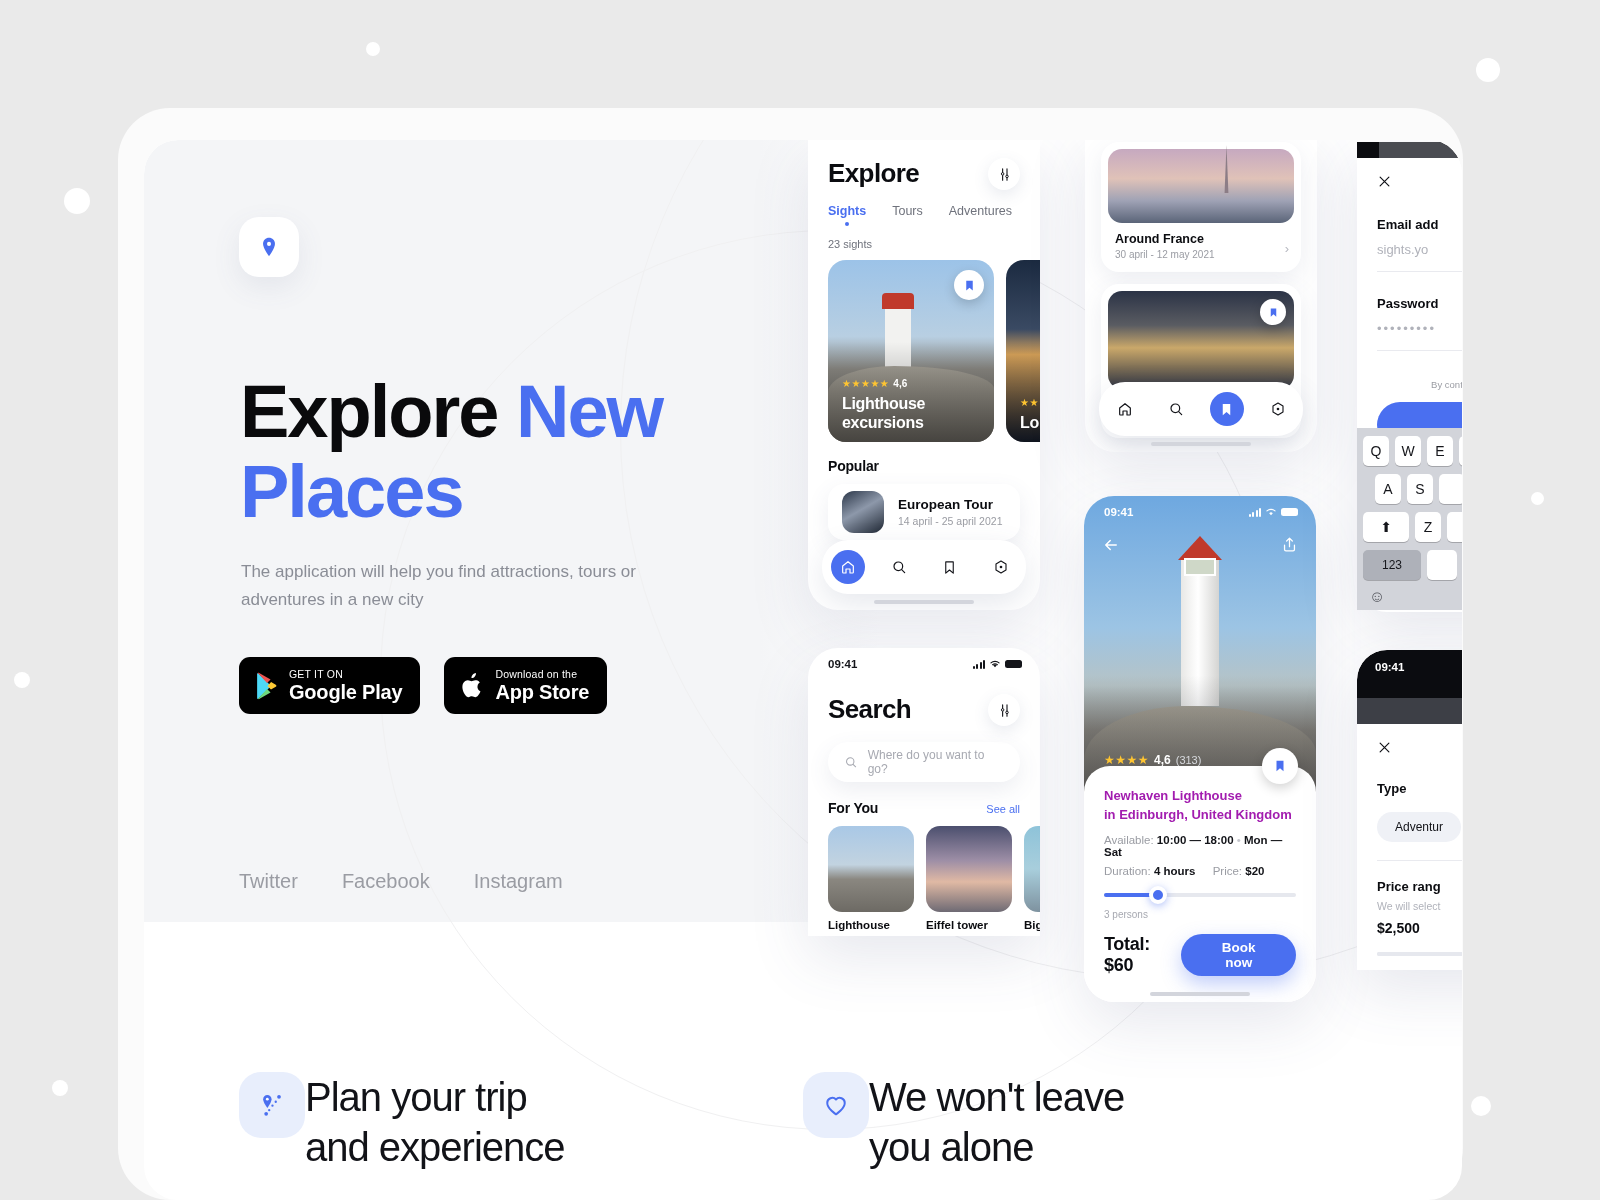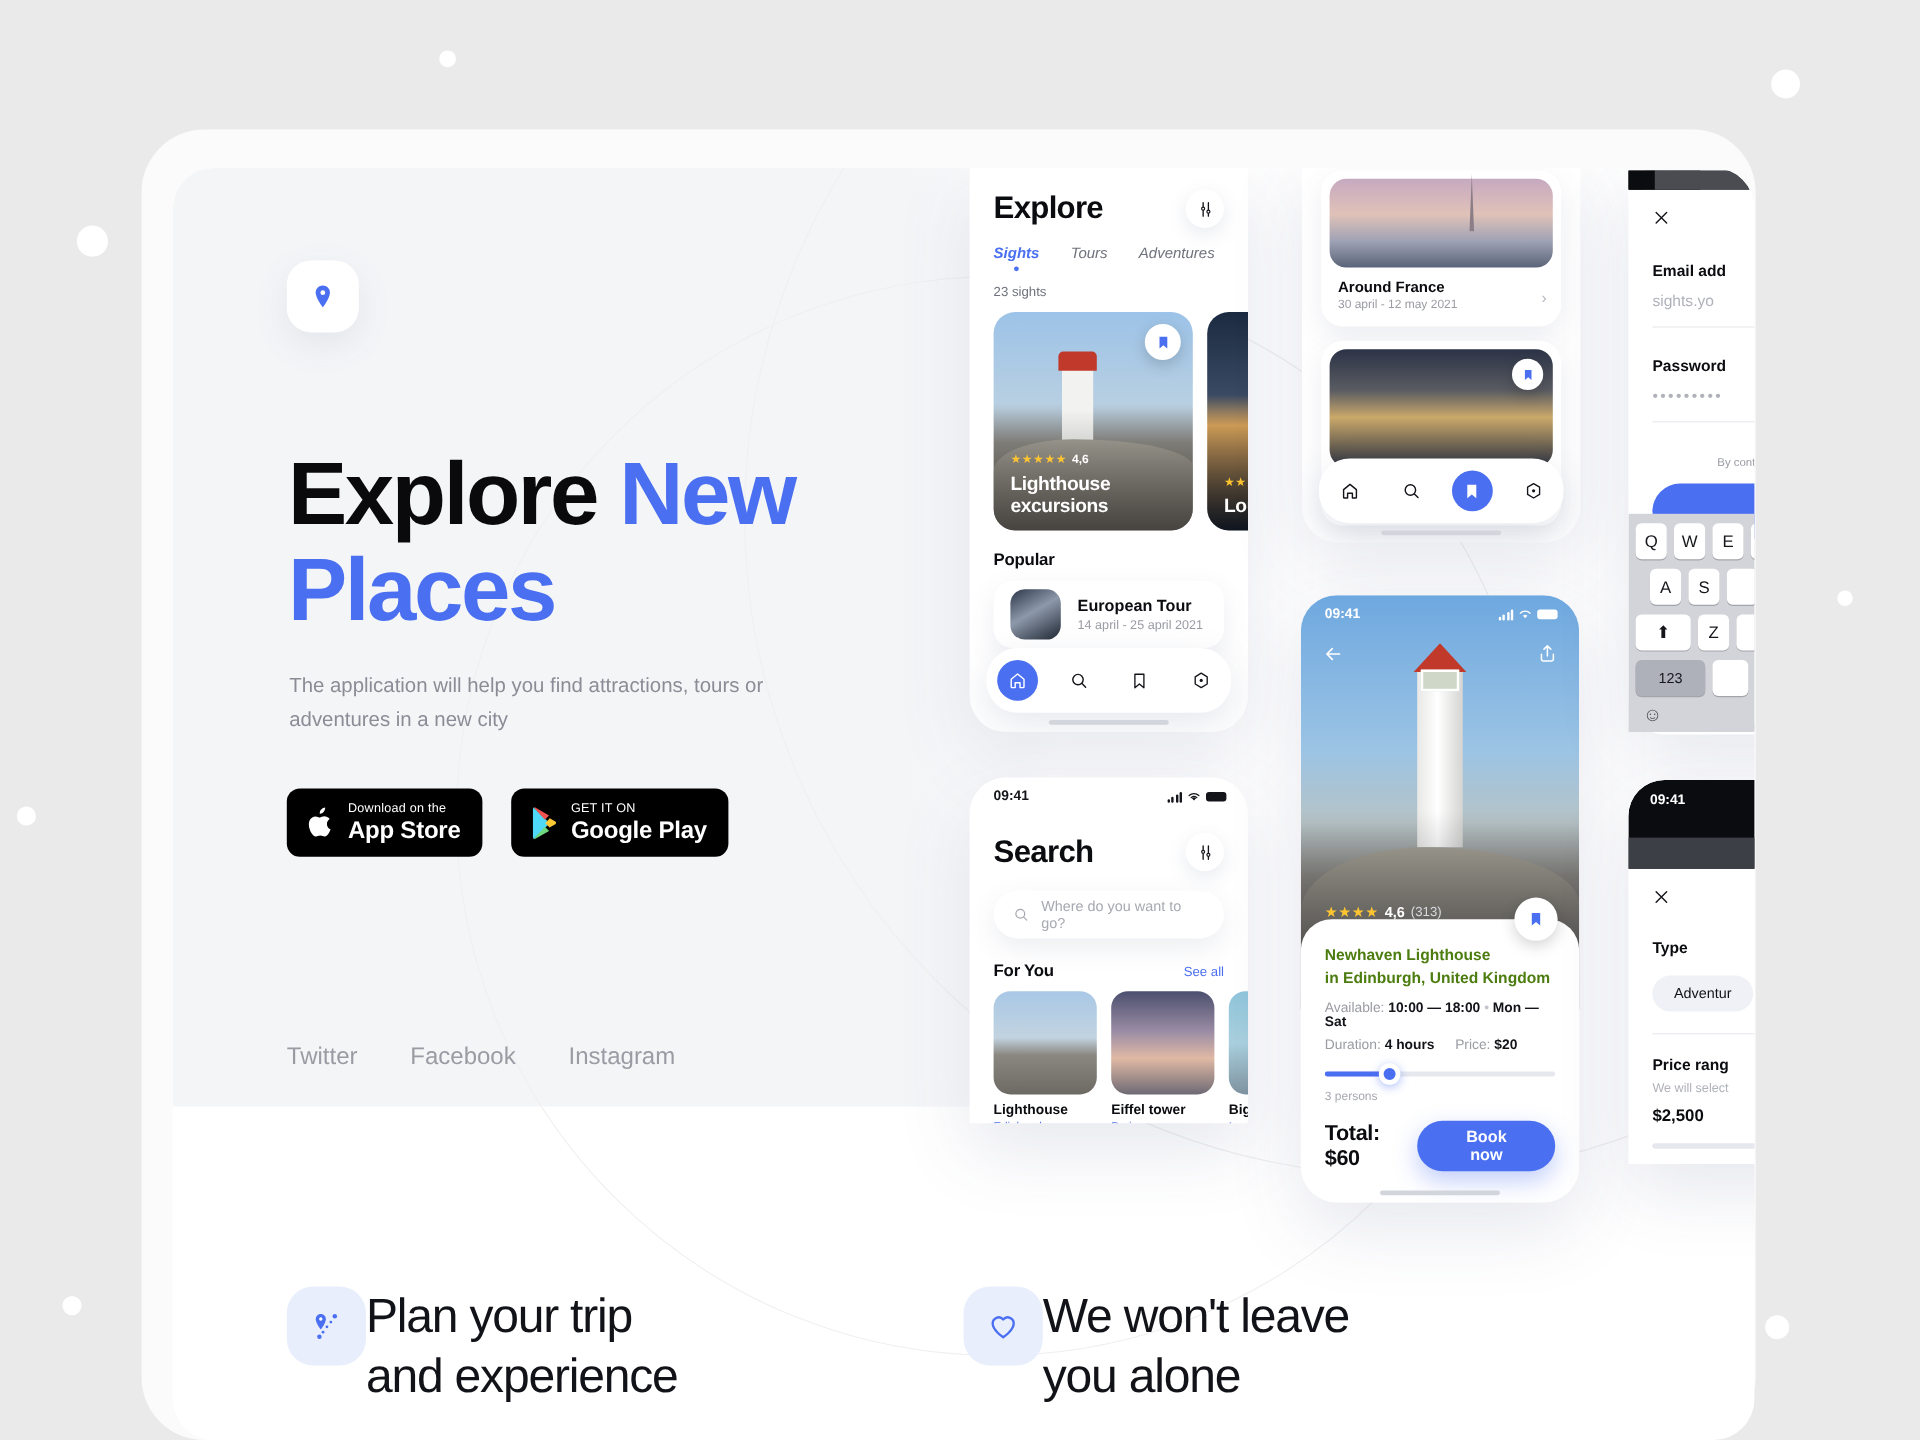--- a/index.html
+++ b/index.html
@@ -95,21 +95,21 @@
   .sb-bars { display: flex; align-items: flex-end; gap: 1.5px; height: 9px; }
   .sb-bars i { width: 2px; background: #14151a; border-radius: 1px; display: block; }
   .sb-batt { width: 17px; height: 8.5px; background: #14151a; border-radius: 2.5px; }
 
   .ph-title { font-size: 26px; font-weight: 700; letter-spacing: -.6px; color: #0b0c10; }
   .round-btn {
     width: 32px; height: 32px; border-radius: 50%; background: #fff;
     box-shadow: 0 5px 16px rgba(80,90,130,.13);
     display: flex; align-items: center; justify-content: center; cursor: pointer;
   }
-  .tabs { display: flex; gap: 26px; margin-top: 14px; font-style: italic; }
+  .tabs { display: flex; gap: 26px; margin-top: 14px; }
   .tab { font-size: 12.5px; color: #6f727c; position: relative; cursor: pointer; }
   .tab.active { color: #4a6ff0; font-weight: 600; }
   .tab.active::after {
     content:""; position:absolute; left: 50%; transform: translateX(-50%);
     bottom: -8px; width: 4px; height: 4px; border-radius: 50%; background: #4a6ff0;
   }
   .count { font-size: 11px; color: #6f727c; margin-top: 20px; }
 
   .sight-row { display: flex; gap: 12px; margin-top: 10px; }
   .sight-card {
@@ -172,21 +172,21 @@
   
   .detail-hero { height: 345px; position: relative; }
   .detail-shade { position:absolute; inset:0; background:linear-gradient(to top, rgba(10,12,20,.55) 0%, rgba(0,0,0,0) 48%); }
   .det-top { position: absolute; top: 40px; left: 18px; right: 18px; display:flex; justify-content:space-between; }
   .det-meta { position: absolute; left: 20px; bottom: 18px; right: 18px; }
   .det-name { color:#fff; font-size: 22px; font-weight: 700; line-height: 25px; letter-spacing: -.5px; margin-top: 6px; }
   .det-sheet {
     position: absolute; left: 0; right: 0; bottom: 0; background:#fff;
     border-radius: 26px 26px 0 0; padding: 20px 20px 26px 20px;
   }
-  .det-place { font-size: 13px; font-weight: 600; line-height: 19px; color:#4d7c0f; }
+  .det-place { font-size: 13px; font-weight: 600; line-height: 19px; color:#a21caf; }
   .det-line { font-size: 11.5px; color:#9a9ca3; margin-top: 10px; }
   .det-line b { color:#121318; font-weight: 700; }
   .slider { position: relative; height: 4px; background: #e6e8ee; border-radius: 2px; margin-top: 16px; }
   .slider .fill { position:absolute; left:0; top:0; height: 4px; width: 28%; background:#4a6ff0; border-radius: 2px; }
   .slider .knob {
     position:absolute; left: 28%; top: 50%; transform: translate(-50%,-50%);
     width: 18px; height: 18px; border-radius: 50%; background:#4a6ff0;
     border: 4px solid #fff; box-shadow: 0 2px 8px rgba(74,111,240,.45); cursor: grab;
   }
   .slider-cap { font-size: 10px; color:#a7a9b1; margin-top: 12px; }
@@ -257,39 +257,39 @@
           <circle cx="12" cy="8.6" r="2.2" fill="#fff"></circle>
         </svg>
       </div>
 
       <h1 class="h1"><span>Explore </span><span class="accent">New</span><br><span class="accent">Places</span></h1>
 
       <p class="sub">The application will help you find attractions, tours or adventures in a new city</p>
 
       <div class="stores">
         <div class="store-btn">
-          <svg width="26" height="30" viewBox="0 0 24 28">
-            <path d="M17.1 14.6c0-2.6 2.1-3.8 2.2-3.9-1.2-1.8-3.1-2-3.8-2-1.6-.2-3.1.9-3.9.9-.8 0-2.1-.9-3.4-.9-1.8 0-3.4 1-4.3 2.6-1.8 3.2-.5 7.9 1.3 10.5.9 1.3 1.9 2.7 3.3 2.6 1.3-.1 1.8-.8 3.4-.8 1.6 0 2 .8 3.4.8 1.4 0 2.3-1.3 3.2-2.6 1-1.5 1.4-2.9 1.4-3-.1 0-2.8-1.1-2.8-4.2z" fill="#fff"></path>
-            <path d="M14.6 5.1c.7-.9 1.2-2.1 1.1-3.3-1 0-2.3.7-3.1 1.6-.7.8-1.2 2-1.1 3.2 1.2.1 2.4-.6 3.1-1.5z" fill="#fff"></path>
-          </svg>
-          <span class="st-txt">
-            <span class="st-small">Download on the</span>
-            <span class="st-big">App Store</span>
-          </span>
-        </div>
-        <div class="store-btn">
           <svg width="25" height="28" viewBox="0 0 24 26">
             <path d="M3 1.6v22.8c0 .5.3.9.7 1.1L16.4 13 3.7.5c-.4.2-.7.6-.7 1.1z" fill="#4dd9f7"></path>
             <path d="M3.7 25.5c.3.2.8.2 1.2 0l11-6.3-3.4-3.4-8.8 9.7z" fill="#6fd97f"></path>
             <path d="M20.9 11.7l-4.5-2.6L12.9 13l3.4 3.4 4.6-2.6c.8-.5.8-1.6 0-2.1z" fill="#fcc934"></path>
             <path d="M4.9.5c-.4-.2-.9-.2-1.2 0l8.8 9.7 3.4-3.4L4.9.5z" fill="#ef5350"></path>
           </svg>
           <span class="st-txt">
             <span class="st-small gp-small">GET IT ON</span>
             <span class="st-big">Google Play</span>
+          </span>
+        </div>
+        <div class="store-btn">
+          <svg width="26" height="30" viewBox="0 0 24 28">
+            <path d="M17.1 14.6c0-2.6 2.1-3.8 2.2-3.9-1.2-1.8-3.1-2-3.8-2-1.6-.2-3.1.9-3.9.9-.8 0-2.1-.9-3.4-.9-1.8 0-3.4 1-4.3 2.6-1.8 3.2-.5 7.9 1.3 10.5.9 1.3 1.9 2.7 3.3 2.6 1.3-.1 1.8-.8 3.4-.8 1.6 0 2 .8 3.4.8 1.4 0 2.3-1.3 3.2-2.6 1-1.5 1.4-2.9 1.4-3-.1 0-2.8-1.1-2.8-4.2z" fill="#fff"></path>
+            <path d="M14.6 5.1c.7-.9 1.2-2.1 1.1-3.3-1 0-2.3.7-3.1 1.6-.7.8-1.2 2-1.1 3.2 1.2.1 2.4-.6 3.1-1.5z" fill="#fff"></path>
+          </svg>
+          <span class="st-txt">
+            <span class="st-small">Download on the</span>
+            <span class="st-big">App Store</span>
           </span>
         </div>
       </div>
 
       <div class="socials">
         <a>Twitter</a>
         <a>Facebook</a>
         <a>Instagram</a>
       </div>
 

